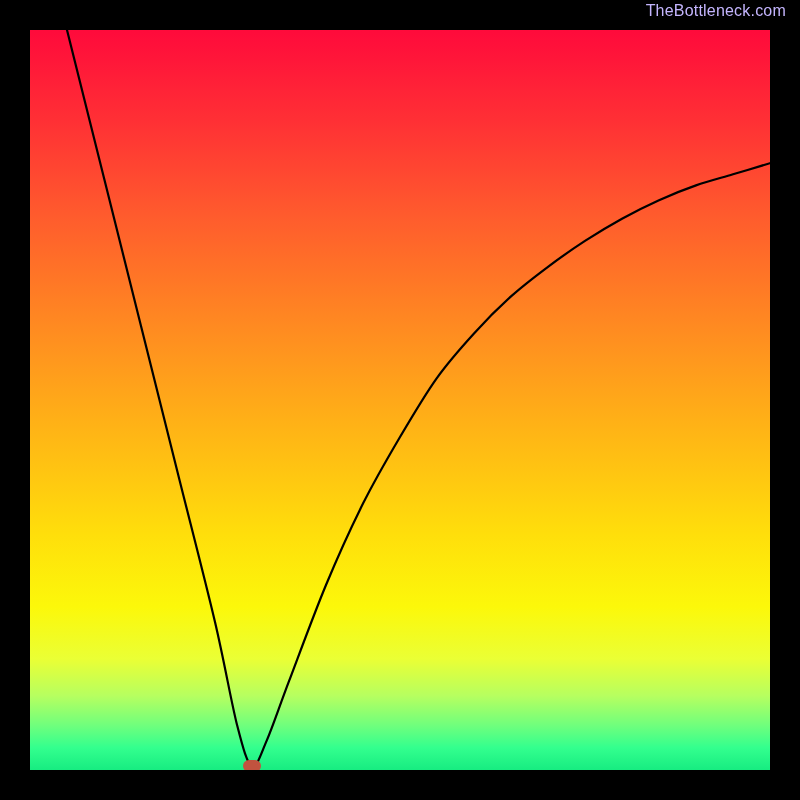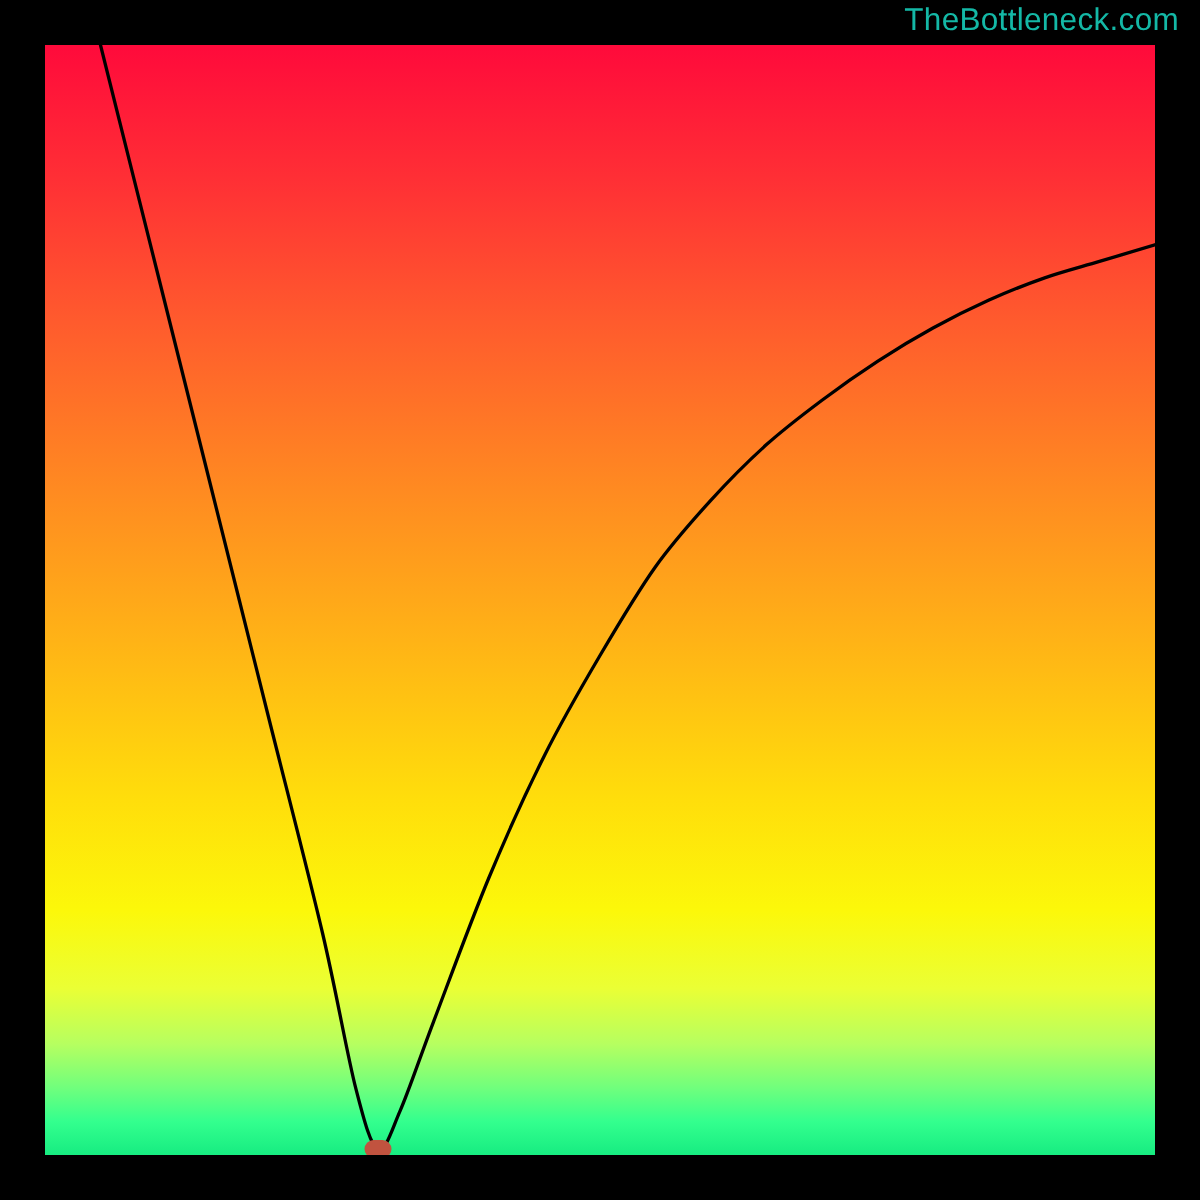--- a/index.html
+++ b/index.html
@@ -16,22 +16,22 @@
     top: 0;
     left: 0;
     width: 800px;
     height: 800px;
     background: #000;
   }
   .attribution {
     position: absolute;
     top: 2px;
     right: 14px;
-    color: #14b8a6;
-    font-size: 21px;
+    color: #c4b5fd;
+    font-size: 16px;
     font-weight: 400;
     letter-spacing: 0.2px;
     z-index: 3;
     margin-left: 36px;
   }
   .plot {
     position: absolute;
     left: 30px;
     top: 30px;
     width: 740px;

